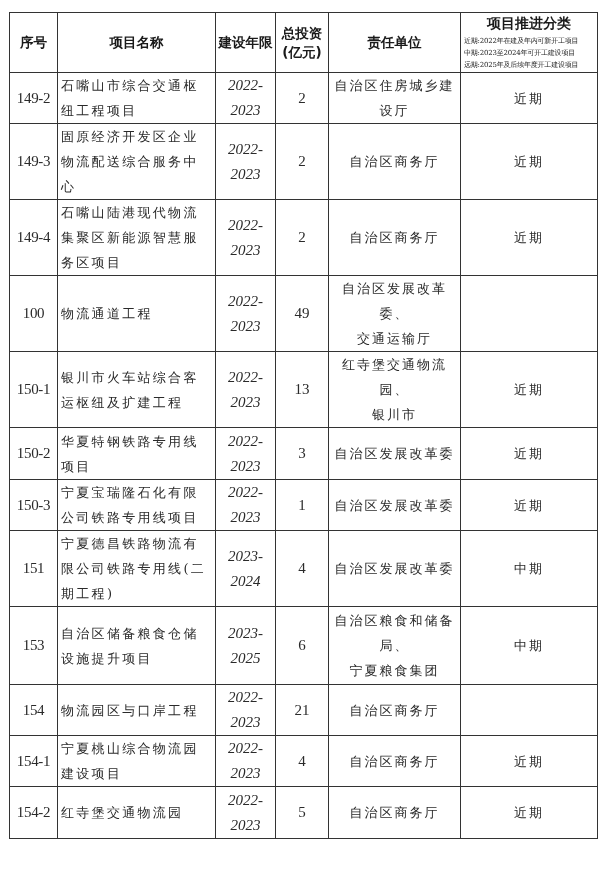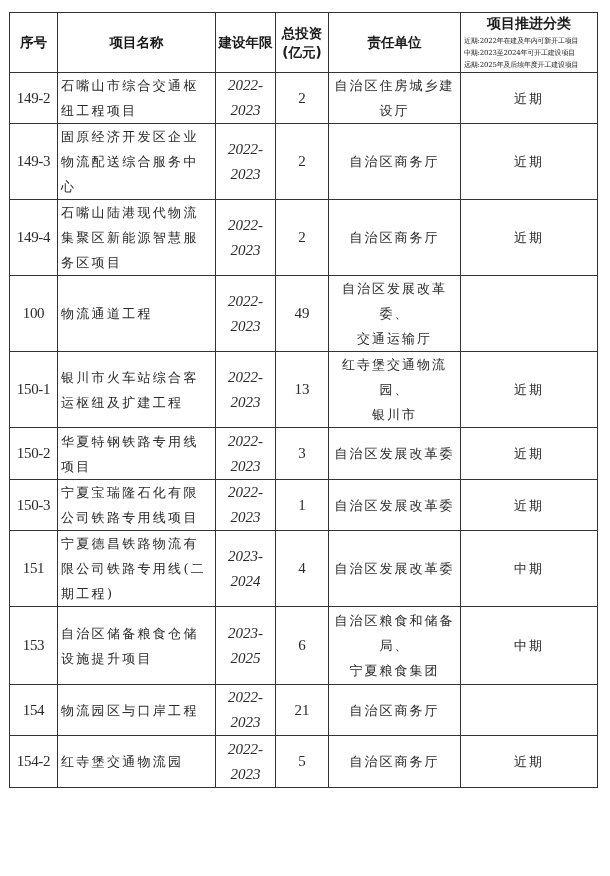--- a/index.html
+++ b/index.html
@@ -180,20 +180,33 @@
     <td class="years">
           <span>2022-</span>
           <span>2023</span>
         </td>
     <td class="inv">21</td>
     <td class="unit">
           <span>自治区商务厅</span>
         </td>
     <td class="cls"></td>
   </tr>
+      <tr style="height: 51px;">
+    <td class="no">154-1</td>
+    <td class="name">宁夏桃山综合物流园建设项目</td>
+    <td class="years">
+          <span>2022-</span>
+          <span>2023</span>
+        </td>
+    <td class="inv">4</td>
+    <td class="unit">
+          <span>自治区商务厅</span>
+        </td>
+    <td class="cls">近期</td>
+  </tr>
       <tr style="height: 52px;">
     <td class="no">154-2</td>
     <td class="name">红寺堡交通物流园</td>
     <td class="years">
           <span>2022-</span>
           <span>2023</span>
         </td>
     <td class="inv">5</td>
     <td class="unit">
           <span>自治区商务厅</span>

